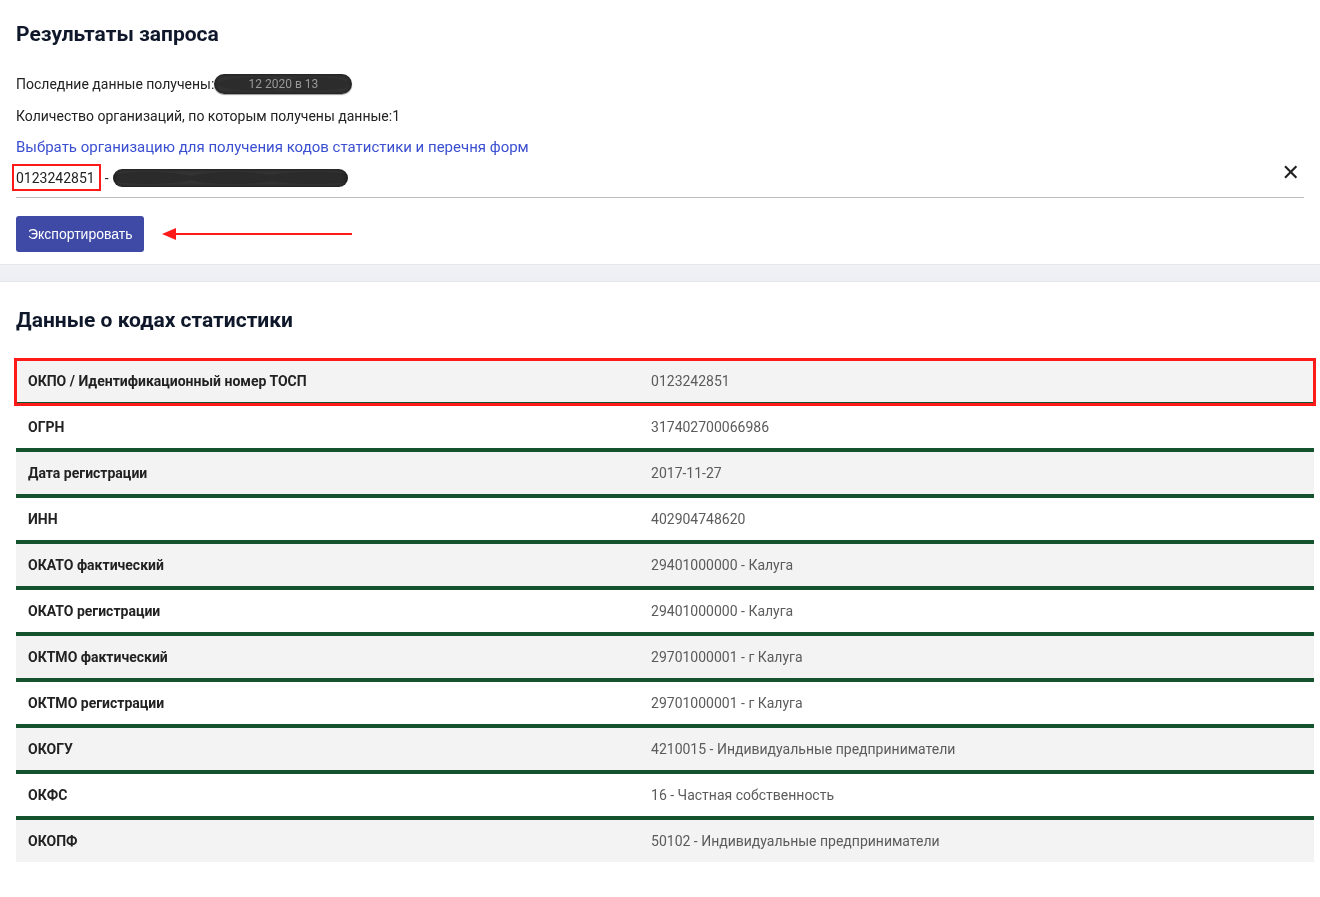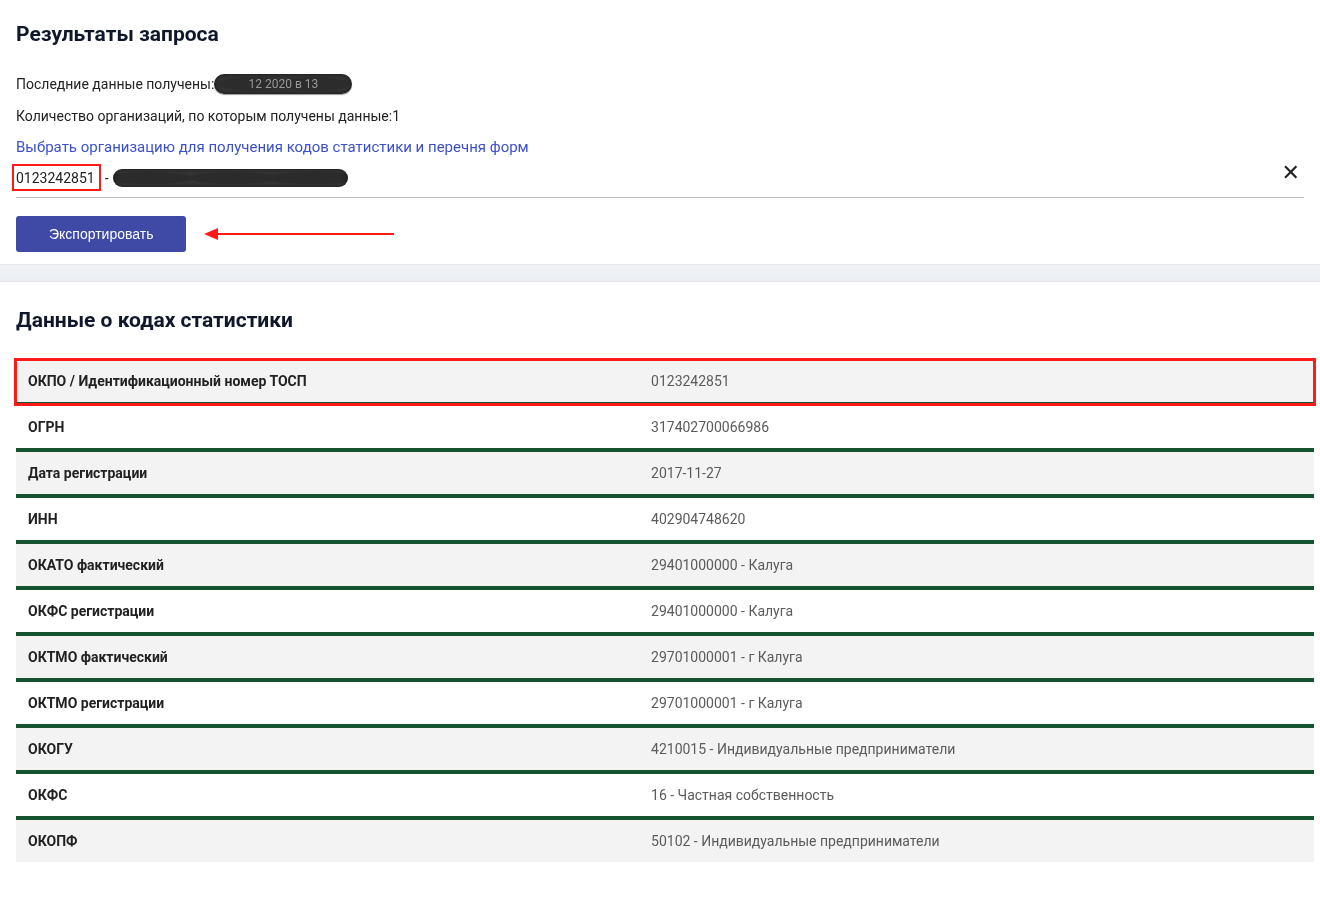--- a/index.html
+++ b/index.html
@@ -103,21 +103,21 @@
   .export-row {
     display: flex;
     align-items: center;
     gap: 18px;
   }
   .btn-export {
     background: #3f49a6;
     color: #fff;
     border: none;
     font-size: 14px;
-    padding: 10px 33px;
+    padding: 10px 12px;
     border-radius: 3px;
     cursor: pointer;
   }
   .arrow-anno {
     width: 190px; height: 8px; position: relative;
   }
   .arrow-anno::before {
     content: "";
     position: absolute; left: 14px; right: 0; top: 3px;
     height: 1.5px; background: #ff1a1a;
@@ -221,21 +221,21 @@
         </tr>
         <tr>
           <td class="k">ИНН</td>
           <td class="v">402904748620</td>
         </tr>
         <tr>
           <td class="k">ОКАТО фактический</td>
           <td class="v">29401000000 - Калуга</td>
         </tr>
         <tr>
-          <td class="k">ОКФС регистрации</td>
+          <td class="k">ОКАТО регистрации</td>
           <td class="v">29401000000 - Калуга</td>
         </tr>
         <tr>
           <td class="k">ОКТМО фактический</td>
           <td class="v">29701000001 - г Калуга</td>
         </tr>
         <tr>
           <td class="k">ОКТМО регистрации</td>
           <td class="v">29701000001 - г Калуга</td>
         </tr>

